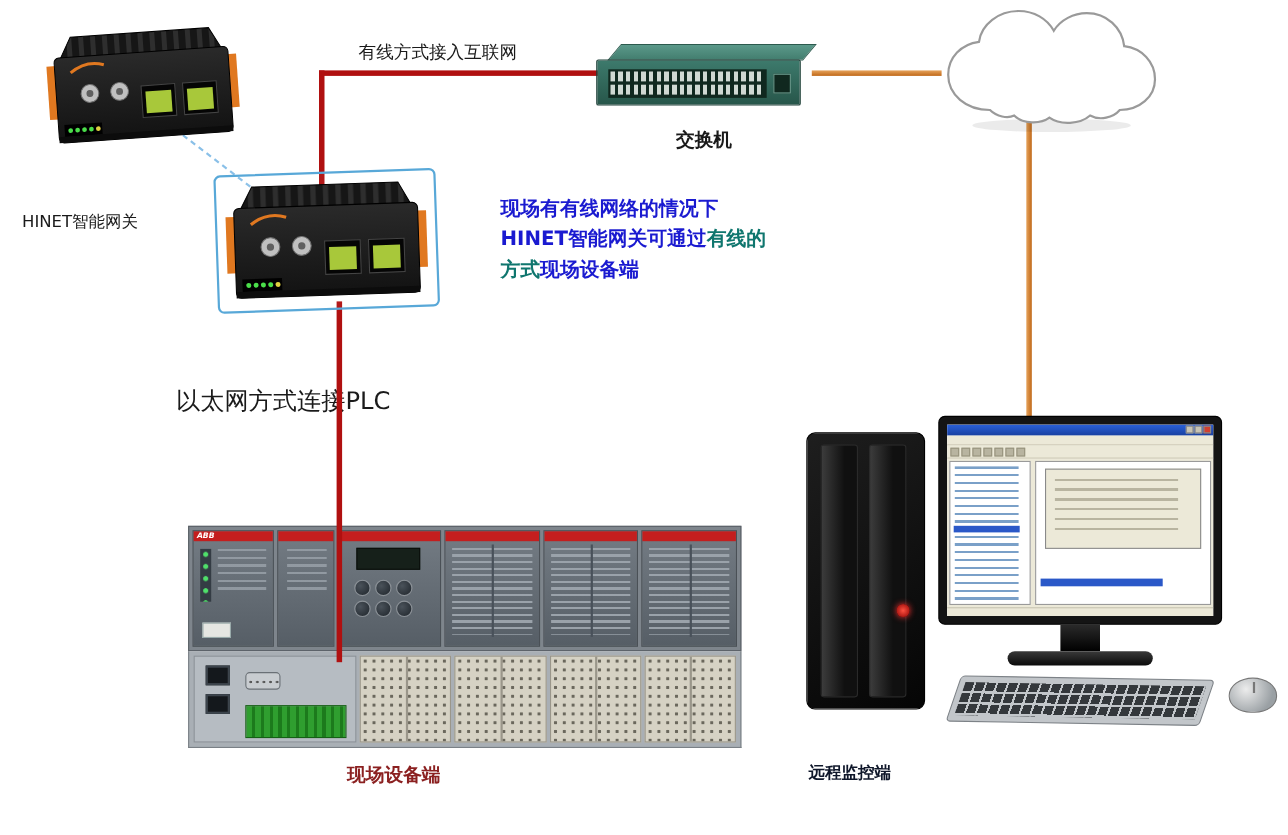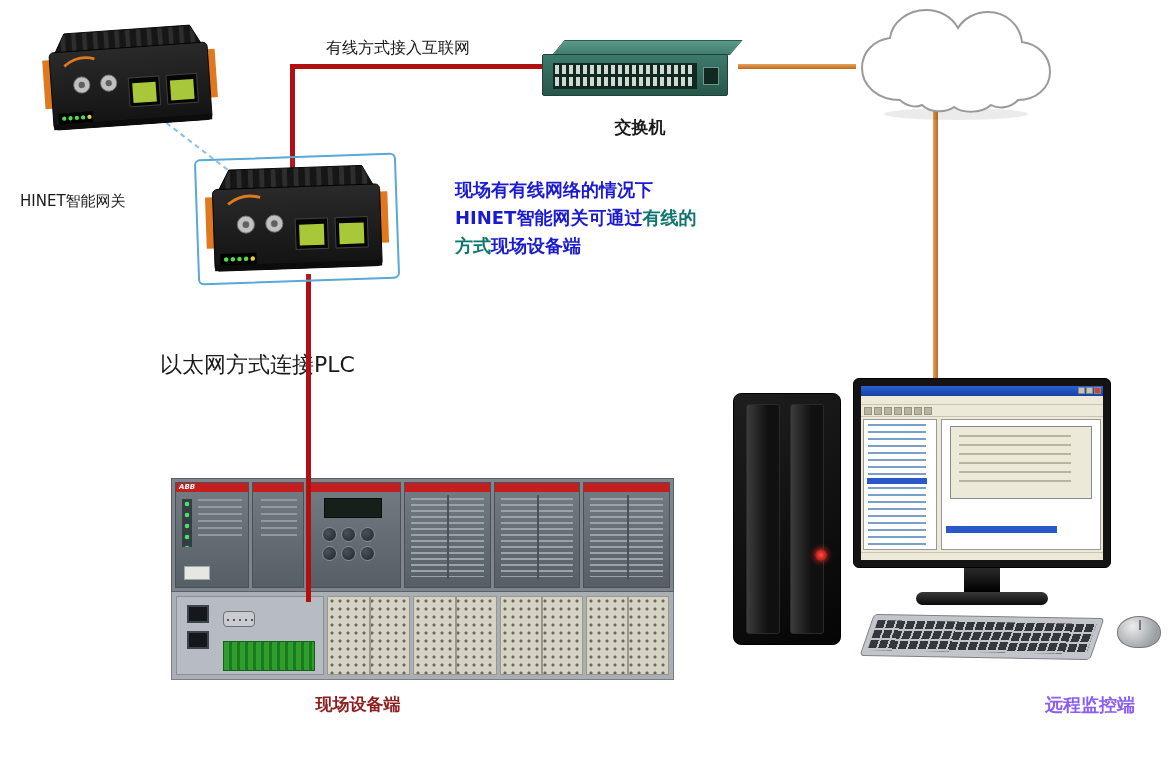--- a/index.html
+++ b/index.html
@@ -11,21 +11,21 @@
   #gateway-label   { left:20px;  top:192px; font-size:15px; }
   #wired-label     { left:290px; top:38px;  width:216px; text-align:center; font-size:16px; }
   #switch-label    { left:560px; top:116px; width:160px; text-align:center; font-size:17px; font-weight:bold; }
   #internet-label  { left:840px; top:52px;  width:170px; text-align:center; font-size:15px; }
   #ethernet-label  { left:160px; top:350px; font-size:22px; }
   #note            { left:455px; top:176px; width:400px; font-size:18px; font-weight:bold; line-height:28px; white-space:normal; }
   .note-blue { color:#1a1ad0; }
   .note-red  { color:#0f766e; }
   #field-title  { left:158px; top:693px; width:400px; text-align:center; color:#8b2020; font-weight:bold; font-size:17px; }
   #field-sub    { left:158px; top:715px; width:400px; text-align:center; color:#111; font-weight:bold; font-size:17px; }
-  #remote-title { left:735px; top:693px; width:400px; text-align:right; color:#8b5cf6; font-weight:bold; font-size:18px; }
+  #remote-title { left:735px; top:693px; width:400px; text-align:left; color:#0f172a; font-weight:bold; font-size:15px; }
   #remote-sub   { left:735px; top:716px; width:400px; text-align:center; color:#111; font-weight:bold; font-size:17px; }
 
   
   .cable { position:absolute; }
   #red-h1    { left:290px; top:64px;  width:254px; height:5px;  background:#b01010; }
   #red-v1    { left:290px; top:64px;  width:5px;   height:116px; background:#b01010; }
   #red-v2    { left:306px; top:274px; width:5px;   height:328px; background:#b01010; z-index:4; }
   #orange-h1 { left:738px; top:64px;  width:118px; height:5px;  background:linear-gradient(#e6a35c,#c06818); }
   #orange-v1 { left:933px; top:110px; width:5px;   height:278px; background:linear-gradient(90deg,#e6a35c,#c06818); }
   #dash-link { left:140px; top:102px; width:110px; height:80px; }

